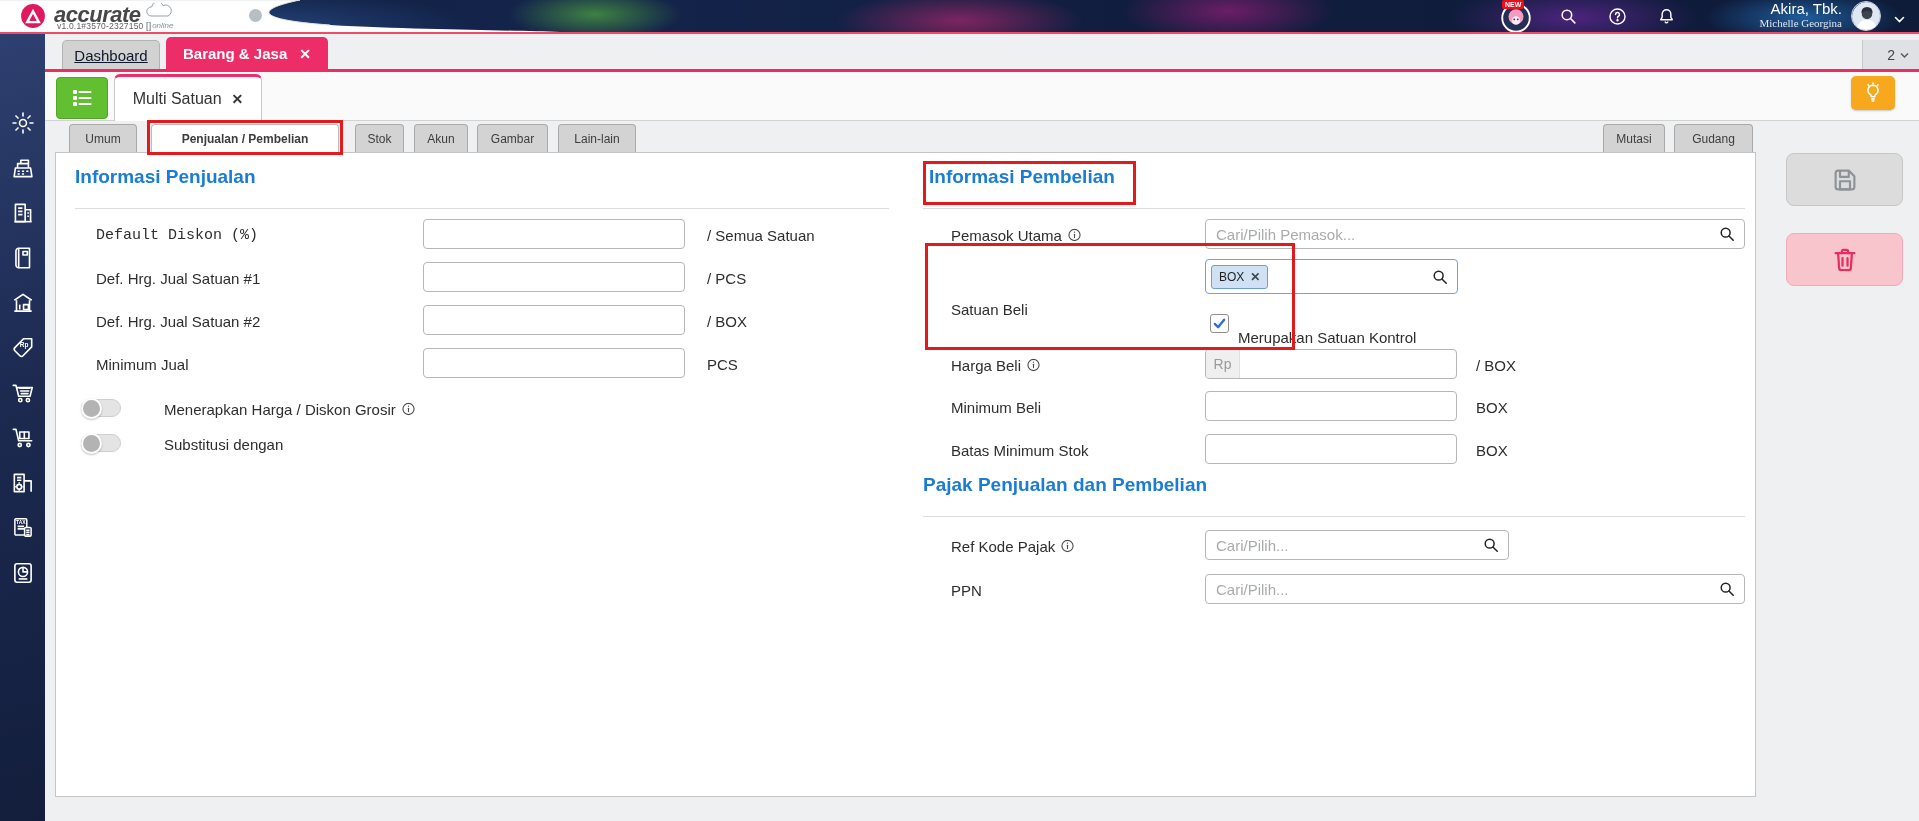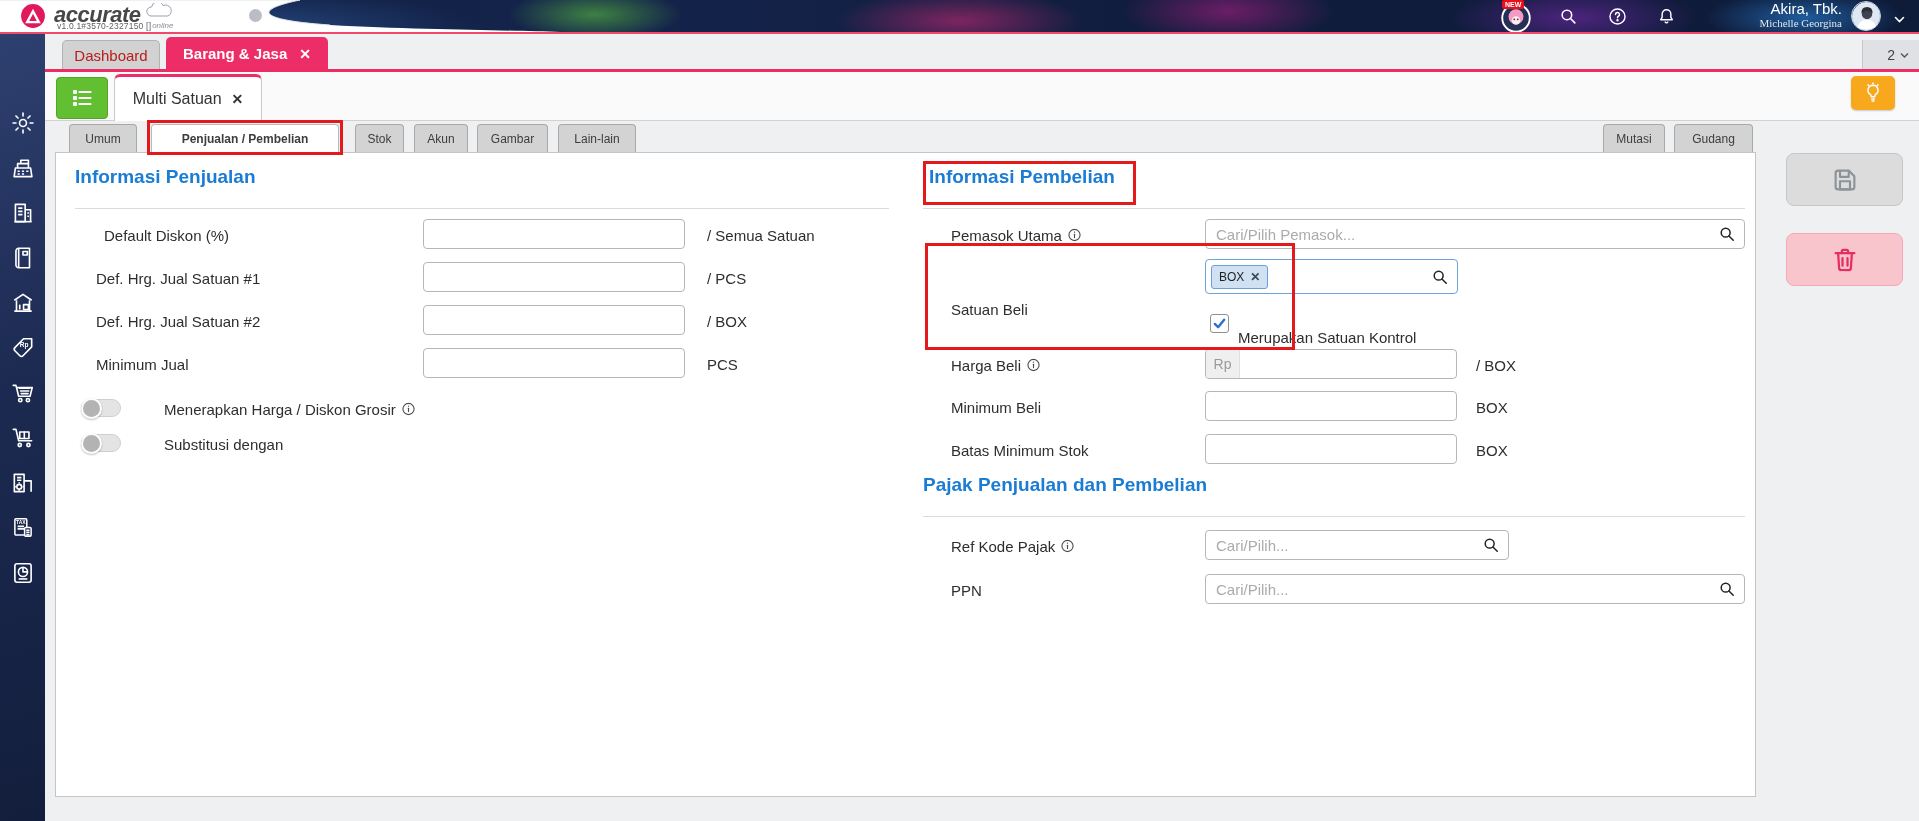--- a/index.html
+++ b/index.html
@@ -36,21 +36,21 @@
   .hdr-avatar { position:absolute; right:38px; top:1px; width:30px; height:30px; border-radius:50%; overflow:hidden; border:1px solid #cfd6e2; cursor:pointer;}
   .hdr-chevron { position:absolute; right:14px; top:10px; cursor:pointer;}
   
   .sidebar { position:absolute; left:0; top:34px; width:45px; height:787px;
     background:linear-gradient(165deg,#2e4070 0%,#1c2a51 45%,#131e3c 100%); }
   .side-ic { position:absolute; left:9px; width:27px; height:27px; display:flex; align-items:center; justify-content:center; cursor:pointer; }
   
   .tabrow { position:absolute; left:45px; top:34px; width:1874px; height:36px; background:#eef0f1; }
   .hr-pink2 { position:absolute; left:45px; top:69px; width:1874px; height:3px; background:#ec2d64; }
   .wtab { position:absolute; bottom:0; border-radius:5px 5px 0 0; font-size:15px; display:flex; align-items:center; justify-content:center; cursor:pointer; }
-  .wtab-gray { background:#d2d2d2; border:1px solid #b3b3b3; border-bottom:none; color:#b91c1c; height:30px; }
+  .wtab-gray { background:#d2d2d2; border:1px solid #b3b3b3; border-bottom:none; color:#0f172a; height:30px;text-decoration:underline; }
   .wtab-pink { background:#ed2d67; color:#fff; font-weight:bold; height:33px; gap:12px; }
   .wtab-close { font-weight:bold; font-size:14px; }
   .tab-counter { position:absolute; right:0; bottom:0; width:57px; height:30px; background:#dfe1e4; border-left:1px solid #c8c8c8; color:#444;
     display:flex; align-items:center; justify-content:flex-end; padding-right:10px; gap:5px; font-size:14px; cursor:pointer;}
   
   .subrow { position:absolute; left:45px; top:72px; width:1874px; height:49px; background:#fafafa; border-bottom:1px solid #d2d2d2; }
   .list-btn { position:absolute; left:11px; top:5px; width:52px; height:42px; background:#63bf32; border:1px solid #54a527; border-radius:4px;
     display:flex; align-items:center; justify-content:center; cursor:pointer;}
   .doc-tab { position:absolute; left:69px; top:2px; width:148px; height:47px; background:#fff; border:1px solid #c9c9c9; border-top:3px solid #ed2d67;
     border-bottom:none; border-radius:6px 6px 0 0; display:flex; align-items:center; justify-content:center; gap:10px; font-size:16px; color:#333; cursor:pointer;}
@@ -313,21 +313,21 @@
   </div>
   <div class="ftab" style="left:1674px; width:79px;">
     <span>Gudang</span>
   </div>
 
   <section class="card">
 
     <h2 class="h-blue" style="left:19px; top:13px;">Informasi Penjualan</h2>
     <div class="divider" style="left:19px; top:55px; width:814px;"></div>
 
-    <span class="lbl" style="left:48px; top:82px;">Default Diskon (%)</span>
+    <span class="lbl" style="left:40px; top:82px;font-family:Liberation Mono, monospace;">Default Diskon (%)</span>
     <div class="inp" style="left:367px; top:66px; width:262px;">
       <input style="">
     </div>
     <span class="sfx" style="left:651px; top:82px;">/ Semua Satuan</span>
 
     <span class="lbl" style="left:40px; top:125px;">Def. Hrg. Jual Satuan #1</span>
     <div class="inp" style="left:367px; top:109px; width:262px;">
       <input style="">
     </div>
     <span class="sfx" style="left:651px; top:125px;">/ PCS</span>

